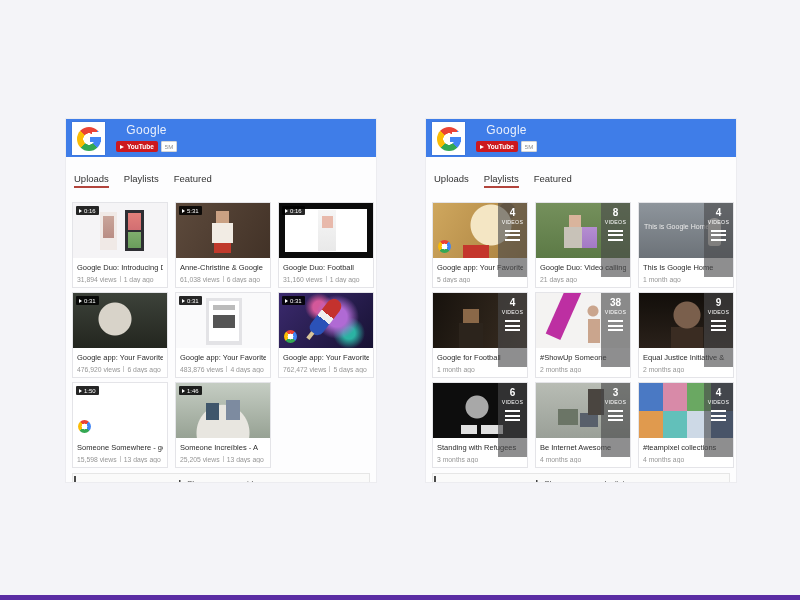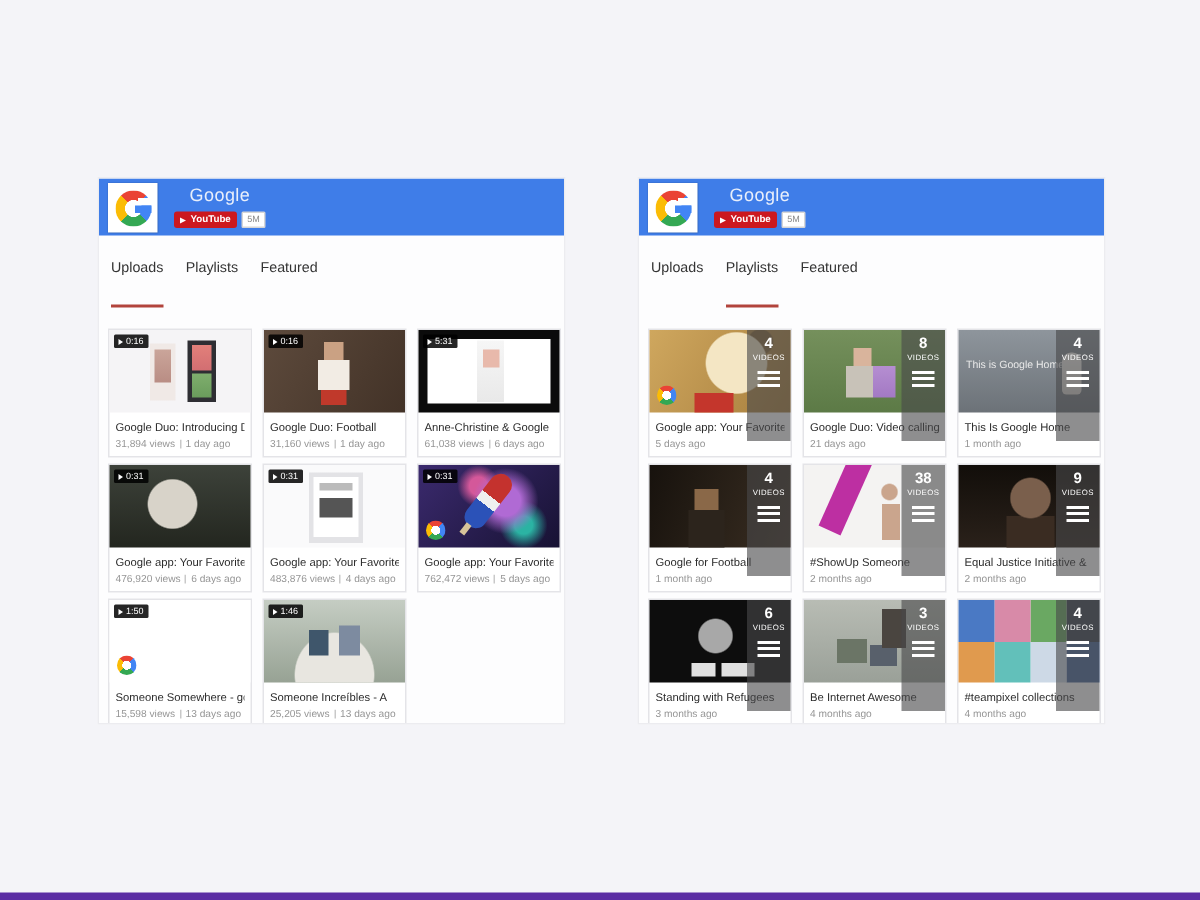--- a/index.html
+++ b/index.html
@@ -47,21 +47,21 @@
     display:inline-block; width:0; height:0;
     border-left:4px solid #fff; border-top:2.5px solid transparent; border-bottom:2.5px solid transparent;
   }
   .sub-count {
     background:#fff; border:1px solid #d6d6d6; color:#8a8a8a;
     font-size:6px; padding:1.5px 3px; margin-left:3px; border-radius:1px;
   }
 
   
   .tabs { display:flex; gap:15px; padding:16px 0 0 8px; font-size:9.5px; color:#333; }
-  .tab { cursor:pointer; padding-bottom:19px; }
+  .tab { cursor:pointer; padding-bottom:2px; }
   .tab.active { border-bottom:2px solid #b2443c; }
 
   
   .grid { display:grid; grid-template-columns:repeat(3,96px); gap:4px 7px; padding:14px 0 0 6px; }
   .card {
     width:96px; height:86px; background:#fff; border:1px solid #e4e4e8;
     box-sizing:border-box; position:relative; cursor:pointer;
   }
   .thumb { height:55px; position:relative; overflow:hidden; background:#ddd; }
   .info { padding:5px 4px 0; }
@@ -264,46 +264,46 @@
             <span>1 day ago</span>
           </div>
       </div>
     </div>
 
 
     <div class="card">
       <div class="thumb">
         <span class="dur">
             <i class="play"></i>
+            <span>5:31</span>
+          </span>
+      </div>
+      <div class="info">
+        <div class="title">Anne-Christine &amp; Google</div>
+        <div class="meta">
+            <span>61,038 views</span>
+            <span class="sep"></span>
+            <span>6 days ago</span>
+          </div>
+      </div>
+    </div>
+
+    <div class="card">
+      <div class="thumb">
+        <span class="dur">
+            <i class="play"></i>
             <span>0:16</span>
           </span>
       </div>
       <div class="info">
         <div class="title">Google Duo: Football</div>
         <div class="meta">
             <span>31,160 views</span>
             <span class="sep"></span>
             <span>1 day ago</span>
-          </div>
-      </div>
-    </div>
-
-    <div class="card">
-      <div class="thumb">
-        <span class="dur">
-            <i class="play"></i>
-            <span>5:31</span>
-          </span>
-      </div>
-      <div class="info">
-        <div class="title">Anne-Christine &amp; Google</div>
-        <div class="meta">
-            <span>61,038 views</span>
-            <span class="sep"></span>
-            <span>6 days ago</span>
           </div>
       </div>
     </div>
 
     <div class="card">
       <div class="thumb">
         <span class="dur">
             <i class="play"></i>
             <span>0:31</span>
           </span>

